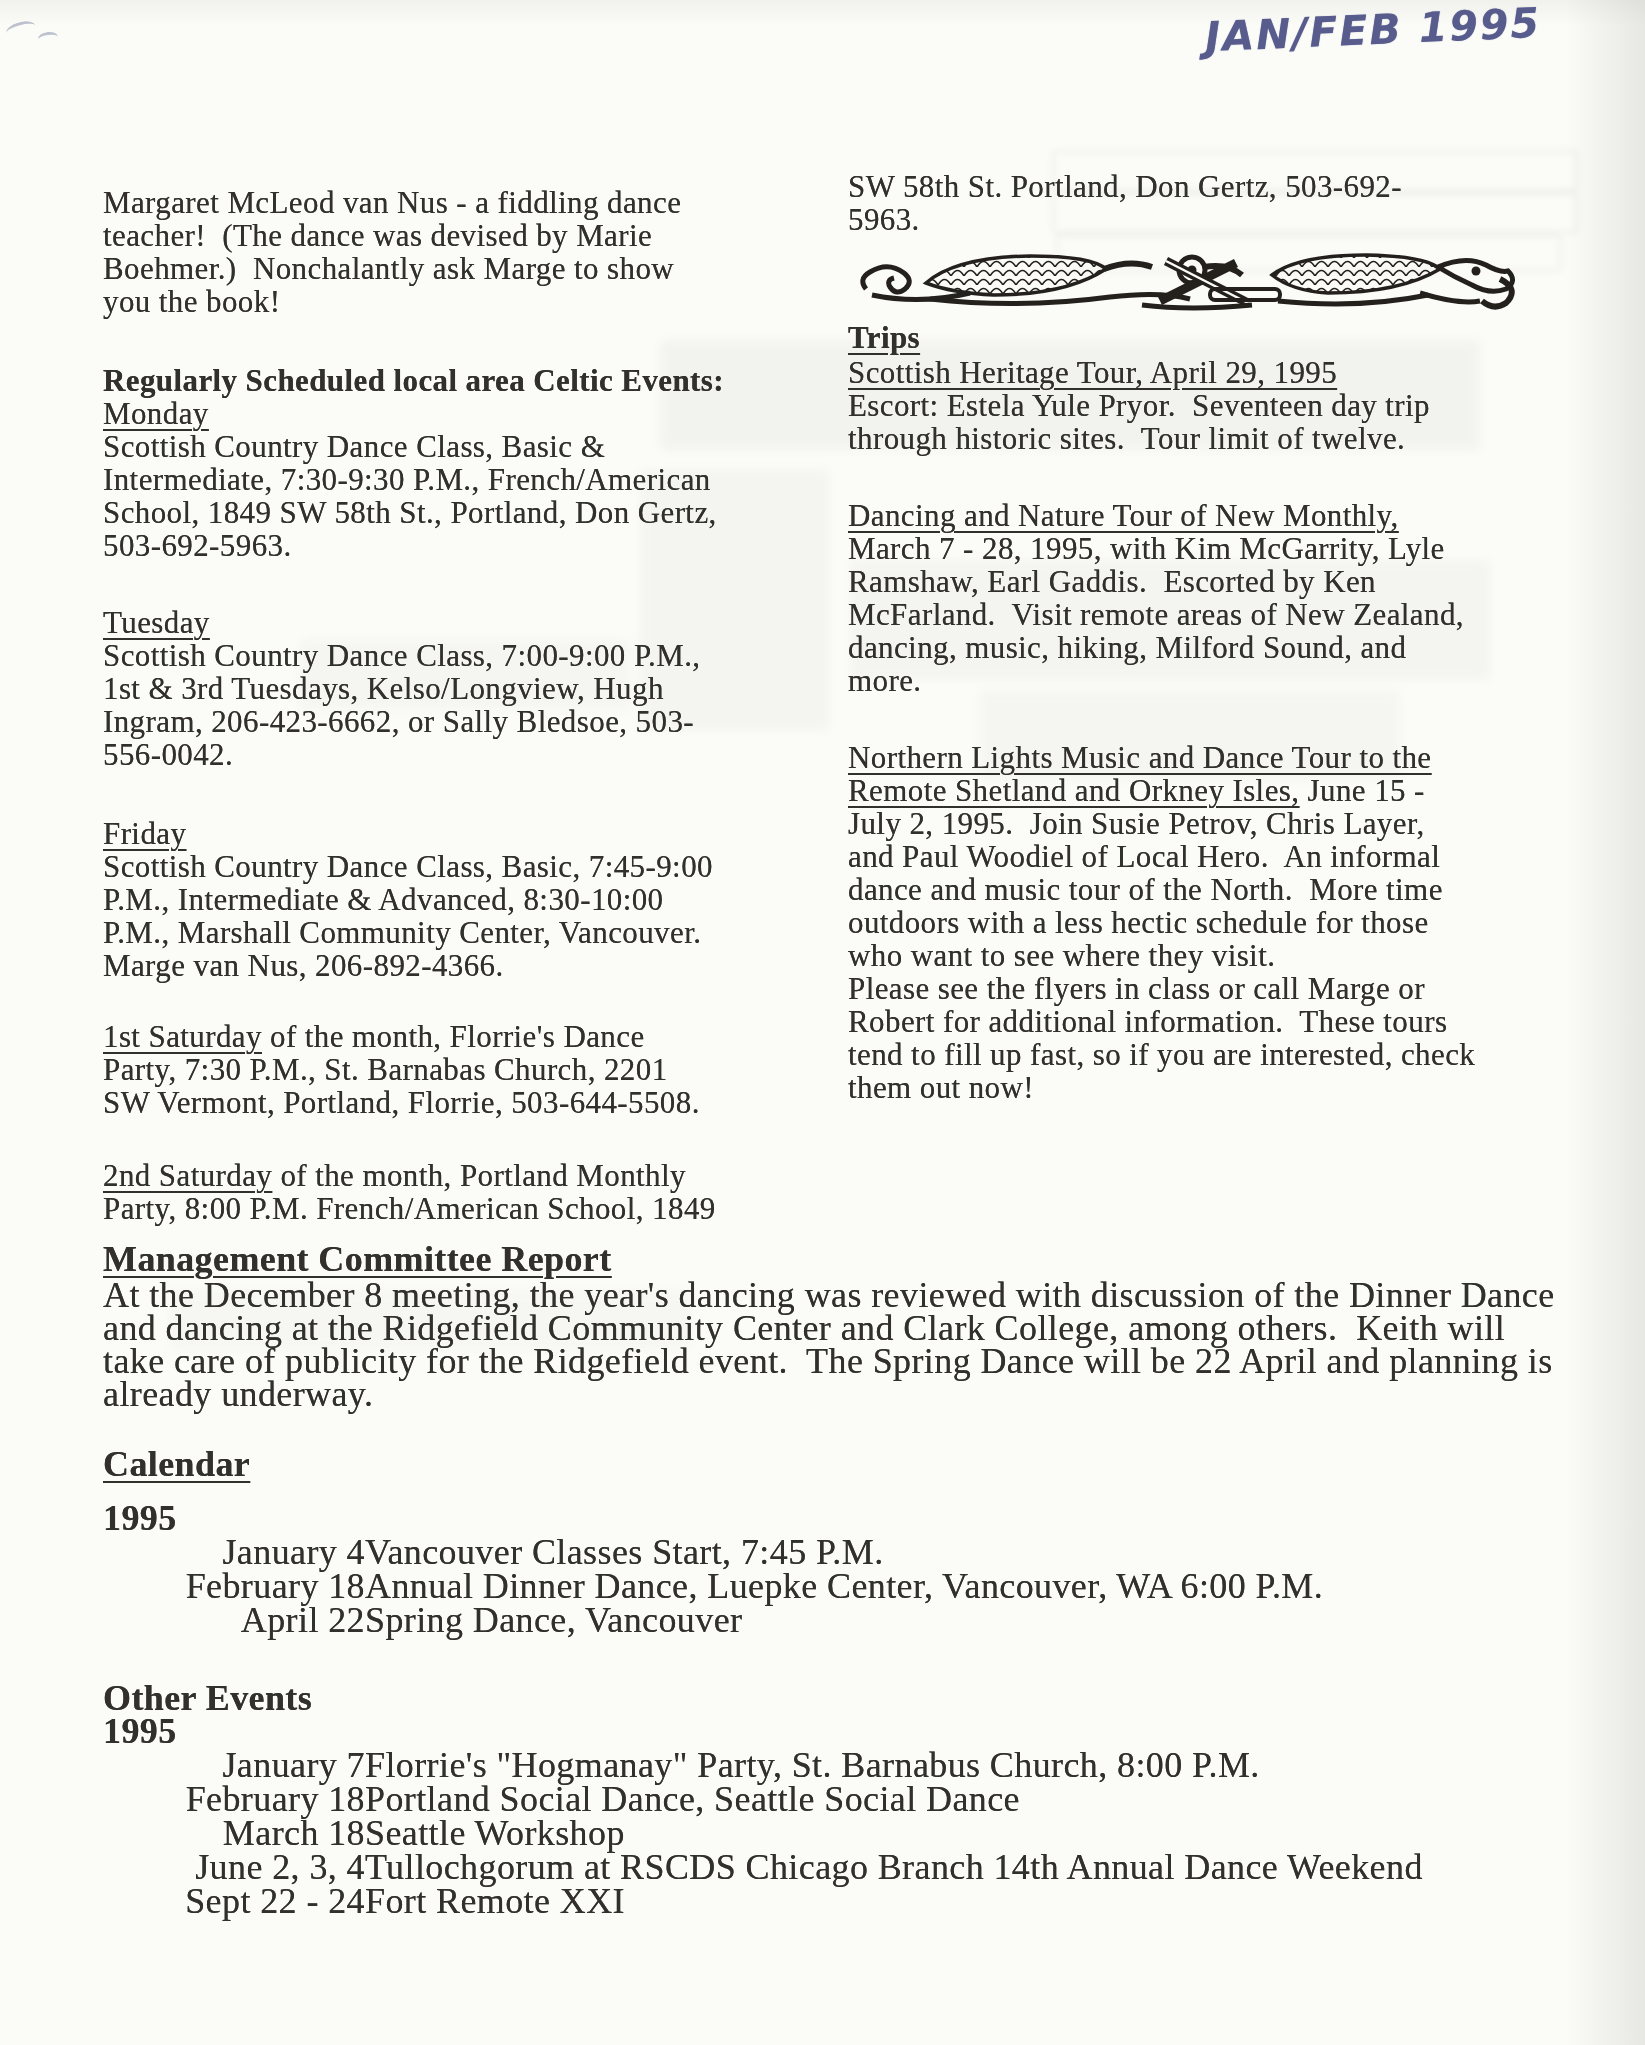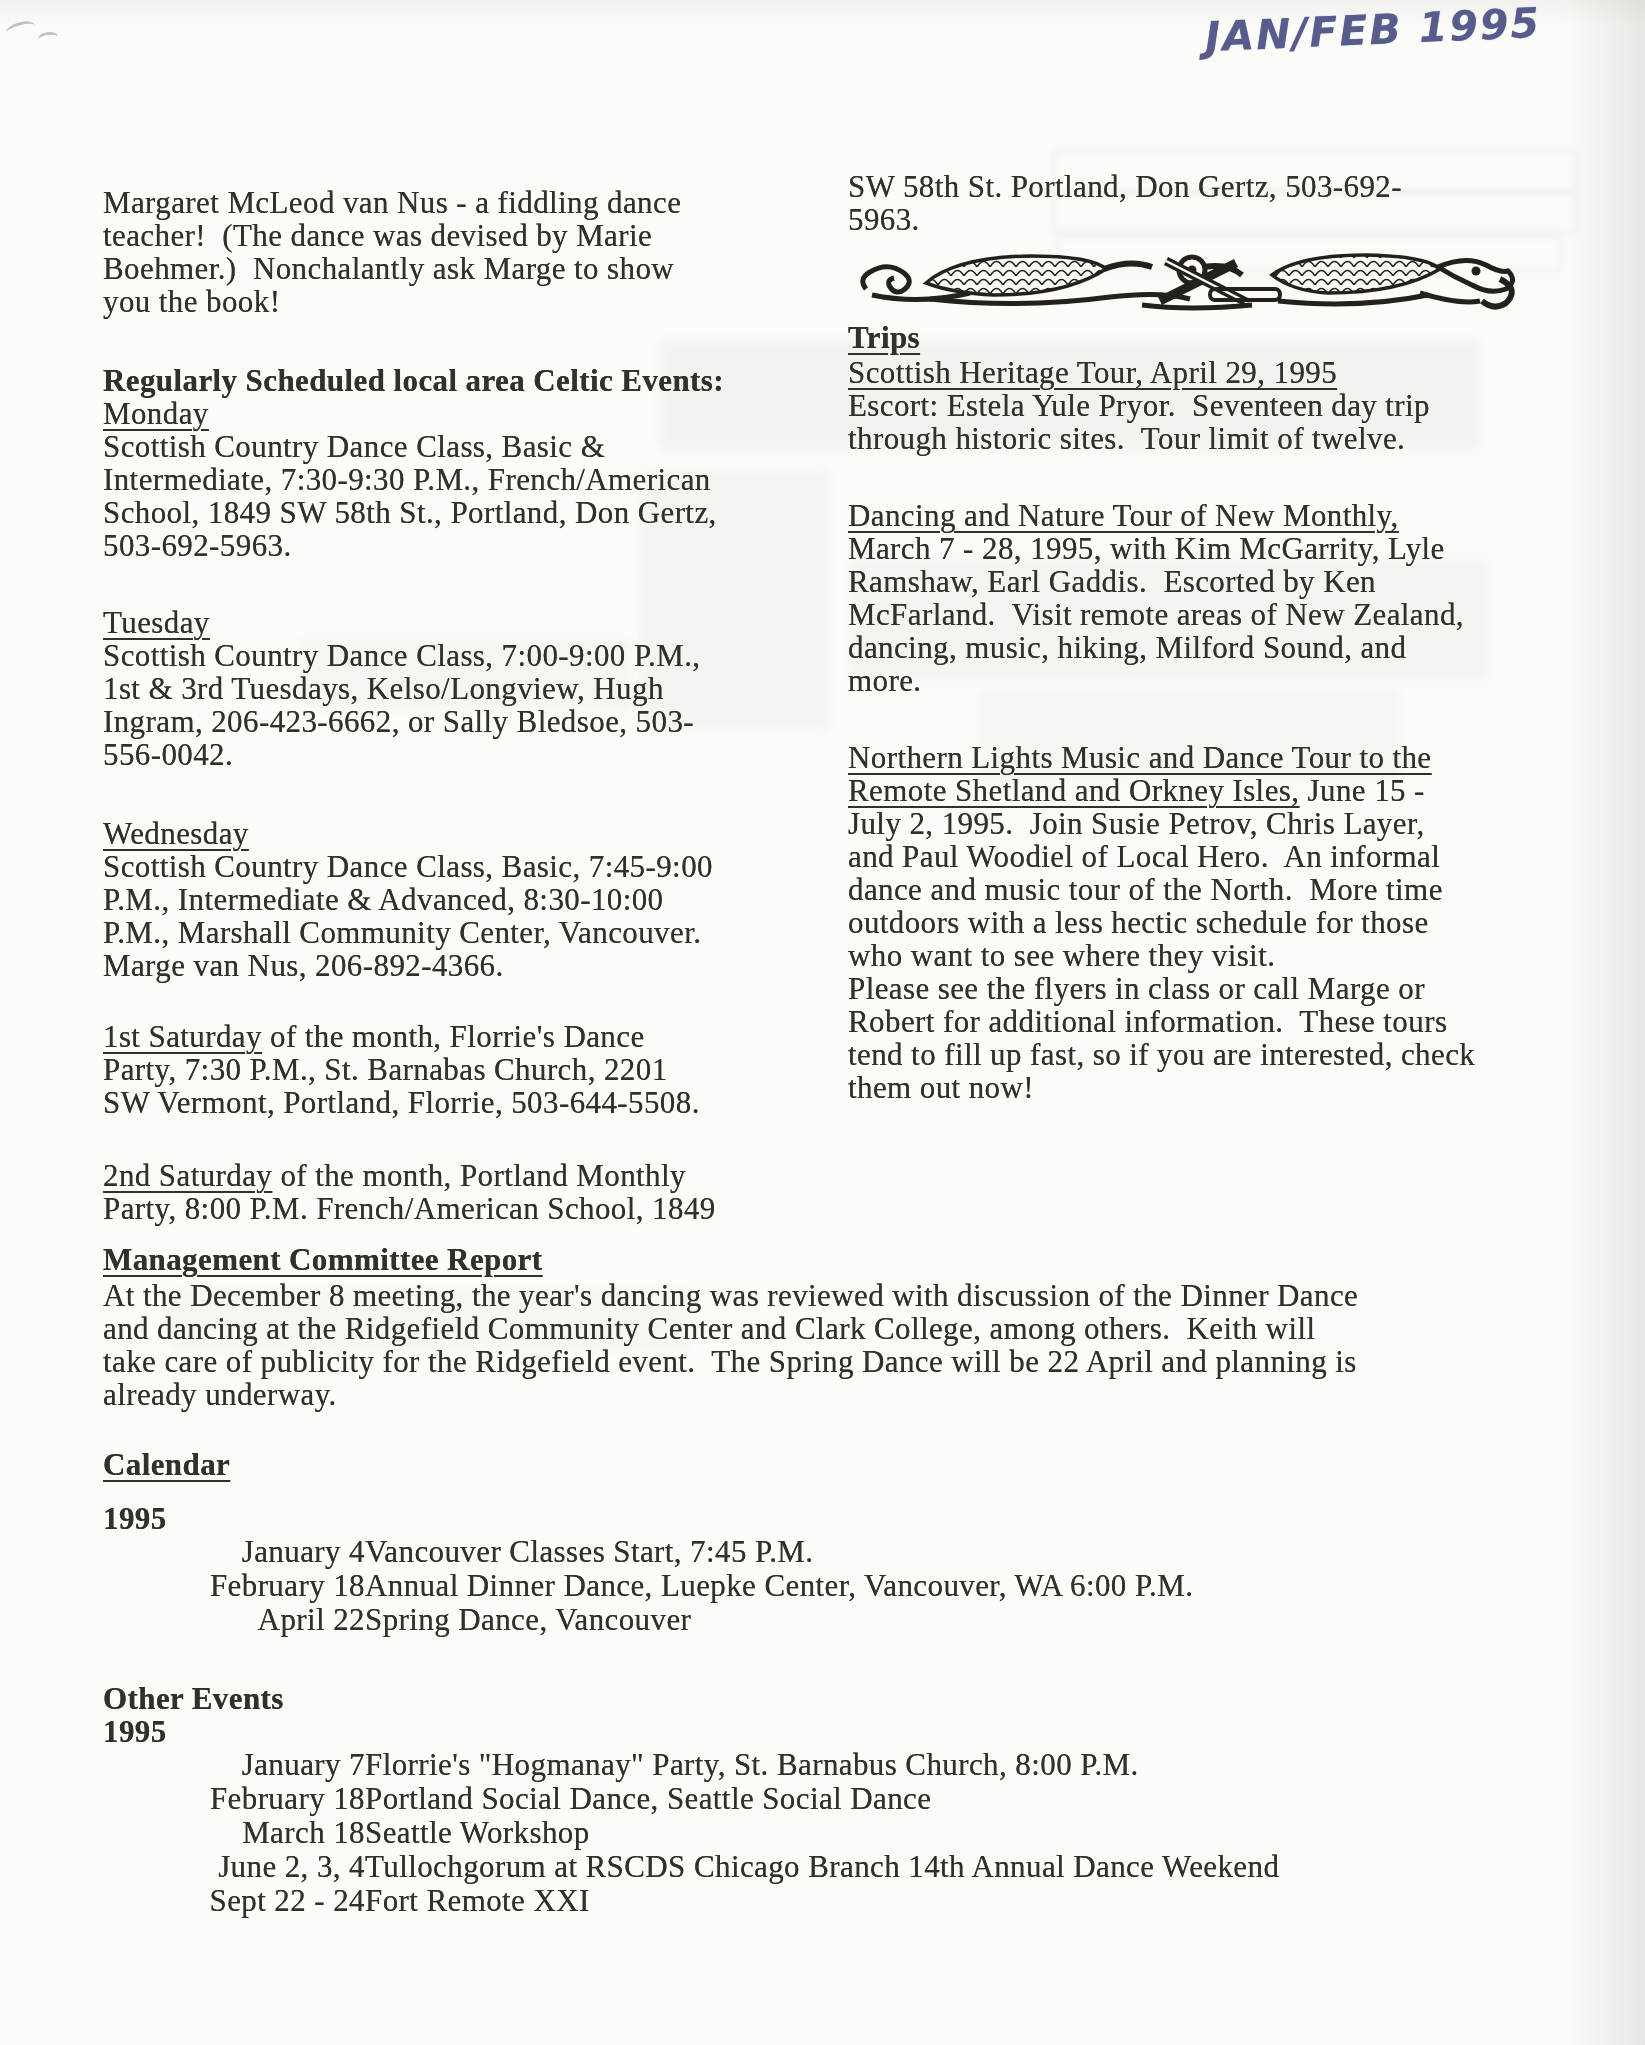--- a/index.html
+++ b/index.html
@@ -40,21 +40,21 @@
   .bold{font-weight:bold;}
   .u{text-decoration:underline;text-underline-offset:5px;text-decoration-thickness:2px;}
   .ink{text-shadow:0 0 .5px rgba(50,48,43,.85);}
   .sched-head{margin:46px 0 0 0;}
   .sat-gap{margin-top:38px;}
   .ornament{margin:13px 0 8px 12px;display:block;}
   .trips-label{margin:0 0 2px 0;}
   .tour{margin:0 0 44px 0;}
   .tour-last{margin:0;}
   
-  .section{position:absolute;left:103px;font-size:31px;line-height:33px;letter-spacing:.4px;}
+  .section{position:absolute;left:103px;font-size:36px;line-height:33px;letter-spacing:.4px;}
   .mgmt{top:1243px;width:1490px;}
   .mgmt-body{margin-top:3px;}
   .calendar{top:1448px;width:1490px;}
   .year{margin-top:21px;}
   .rows{margin-top:0;}
   .row{display:flex;line-height:34px;}
   .row .date{flex:0 0 262px;text-align:right;}
   .other{top:1682px;width:1520px;}
 </style>
 </head>
@@ -97,21 +97,21 @@
 
     <div style="margin-top:44px;">
       <p><span class="u ink">Tuesday</span></p>
       <p class="pre ink">Scottish Country Dance Class, 7:00-9:00 P.M.,
 1st &amp; 3rd Tuesdays, Kelso/Longview, Hugh
 Ingram, 206-423-6662, or Sally Bledsoe, 503-
 556-0042.</p>
     </div>
 
     <div style="margin-top:46px;">
-      <p><span class="u ink">Wednesday</span></p>
+      <p><span class="u ink">Friday</span></p>
       <p class="pre ink">Scottish Country Dance Class, Basic, 7:45-9:00
 P.M., Intermediate &amp; Advanced, 8:30-10:00
 P.M., Marshall Community Center, Vancouver.
 Marge van Nus, 206-892-4366.</p>
     </div>
 
     <p class="pre ink sat-gap"><span class="u">1st Saturday</span><span> of the month, Florrie's Dance
 Party, 7:30 P.M., St. Barnabas Church, 2201
 SW Vermont, Portland, Florrie, 503-644-5508.</span></p>
 

